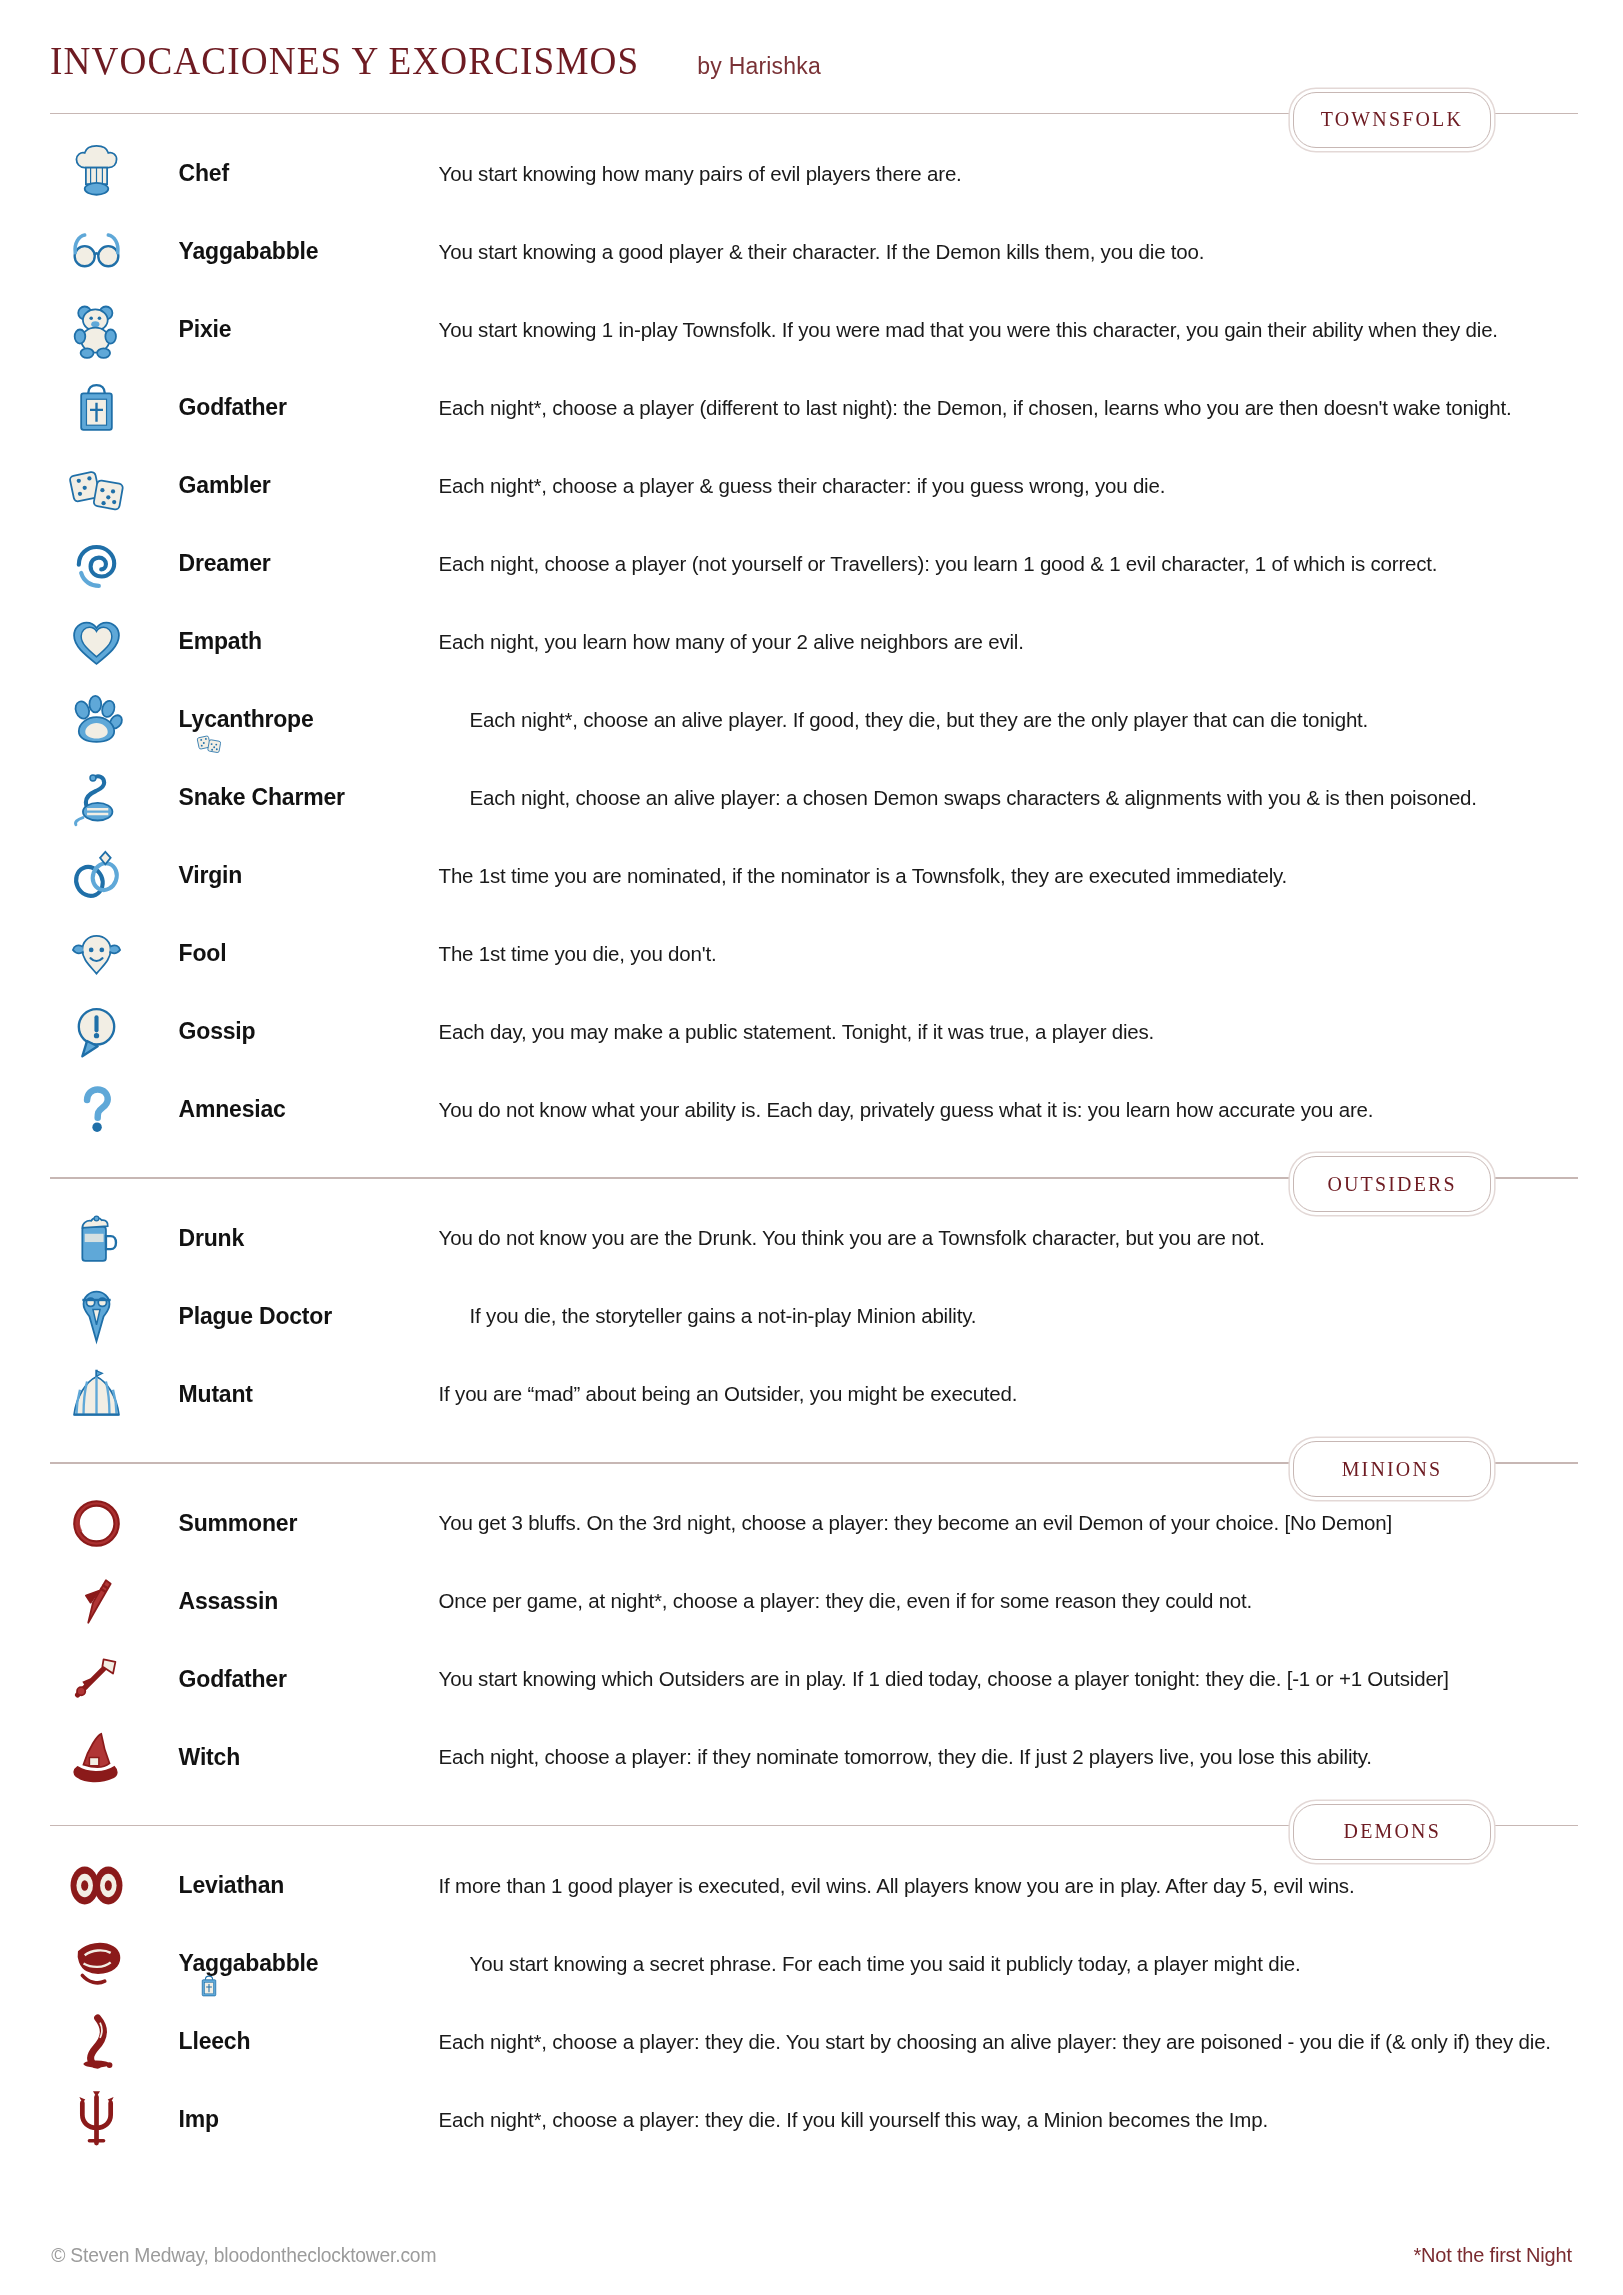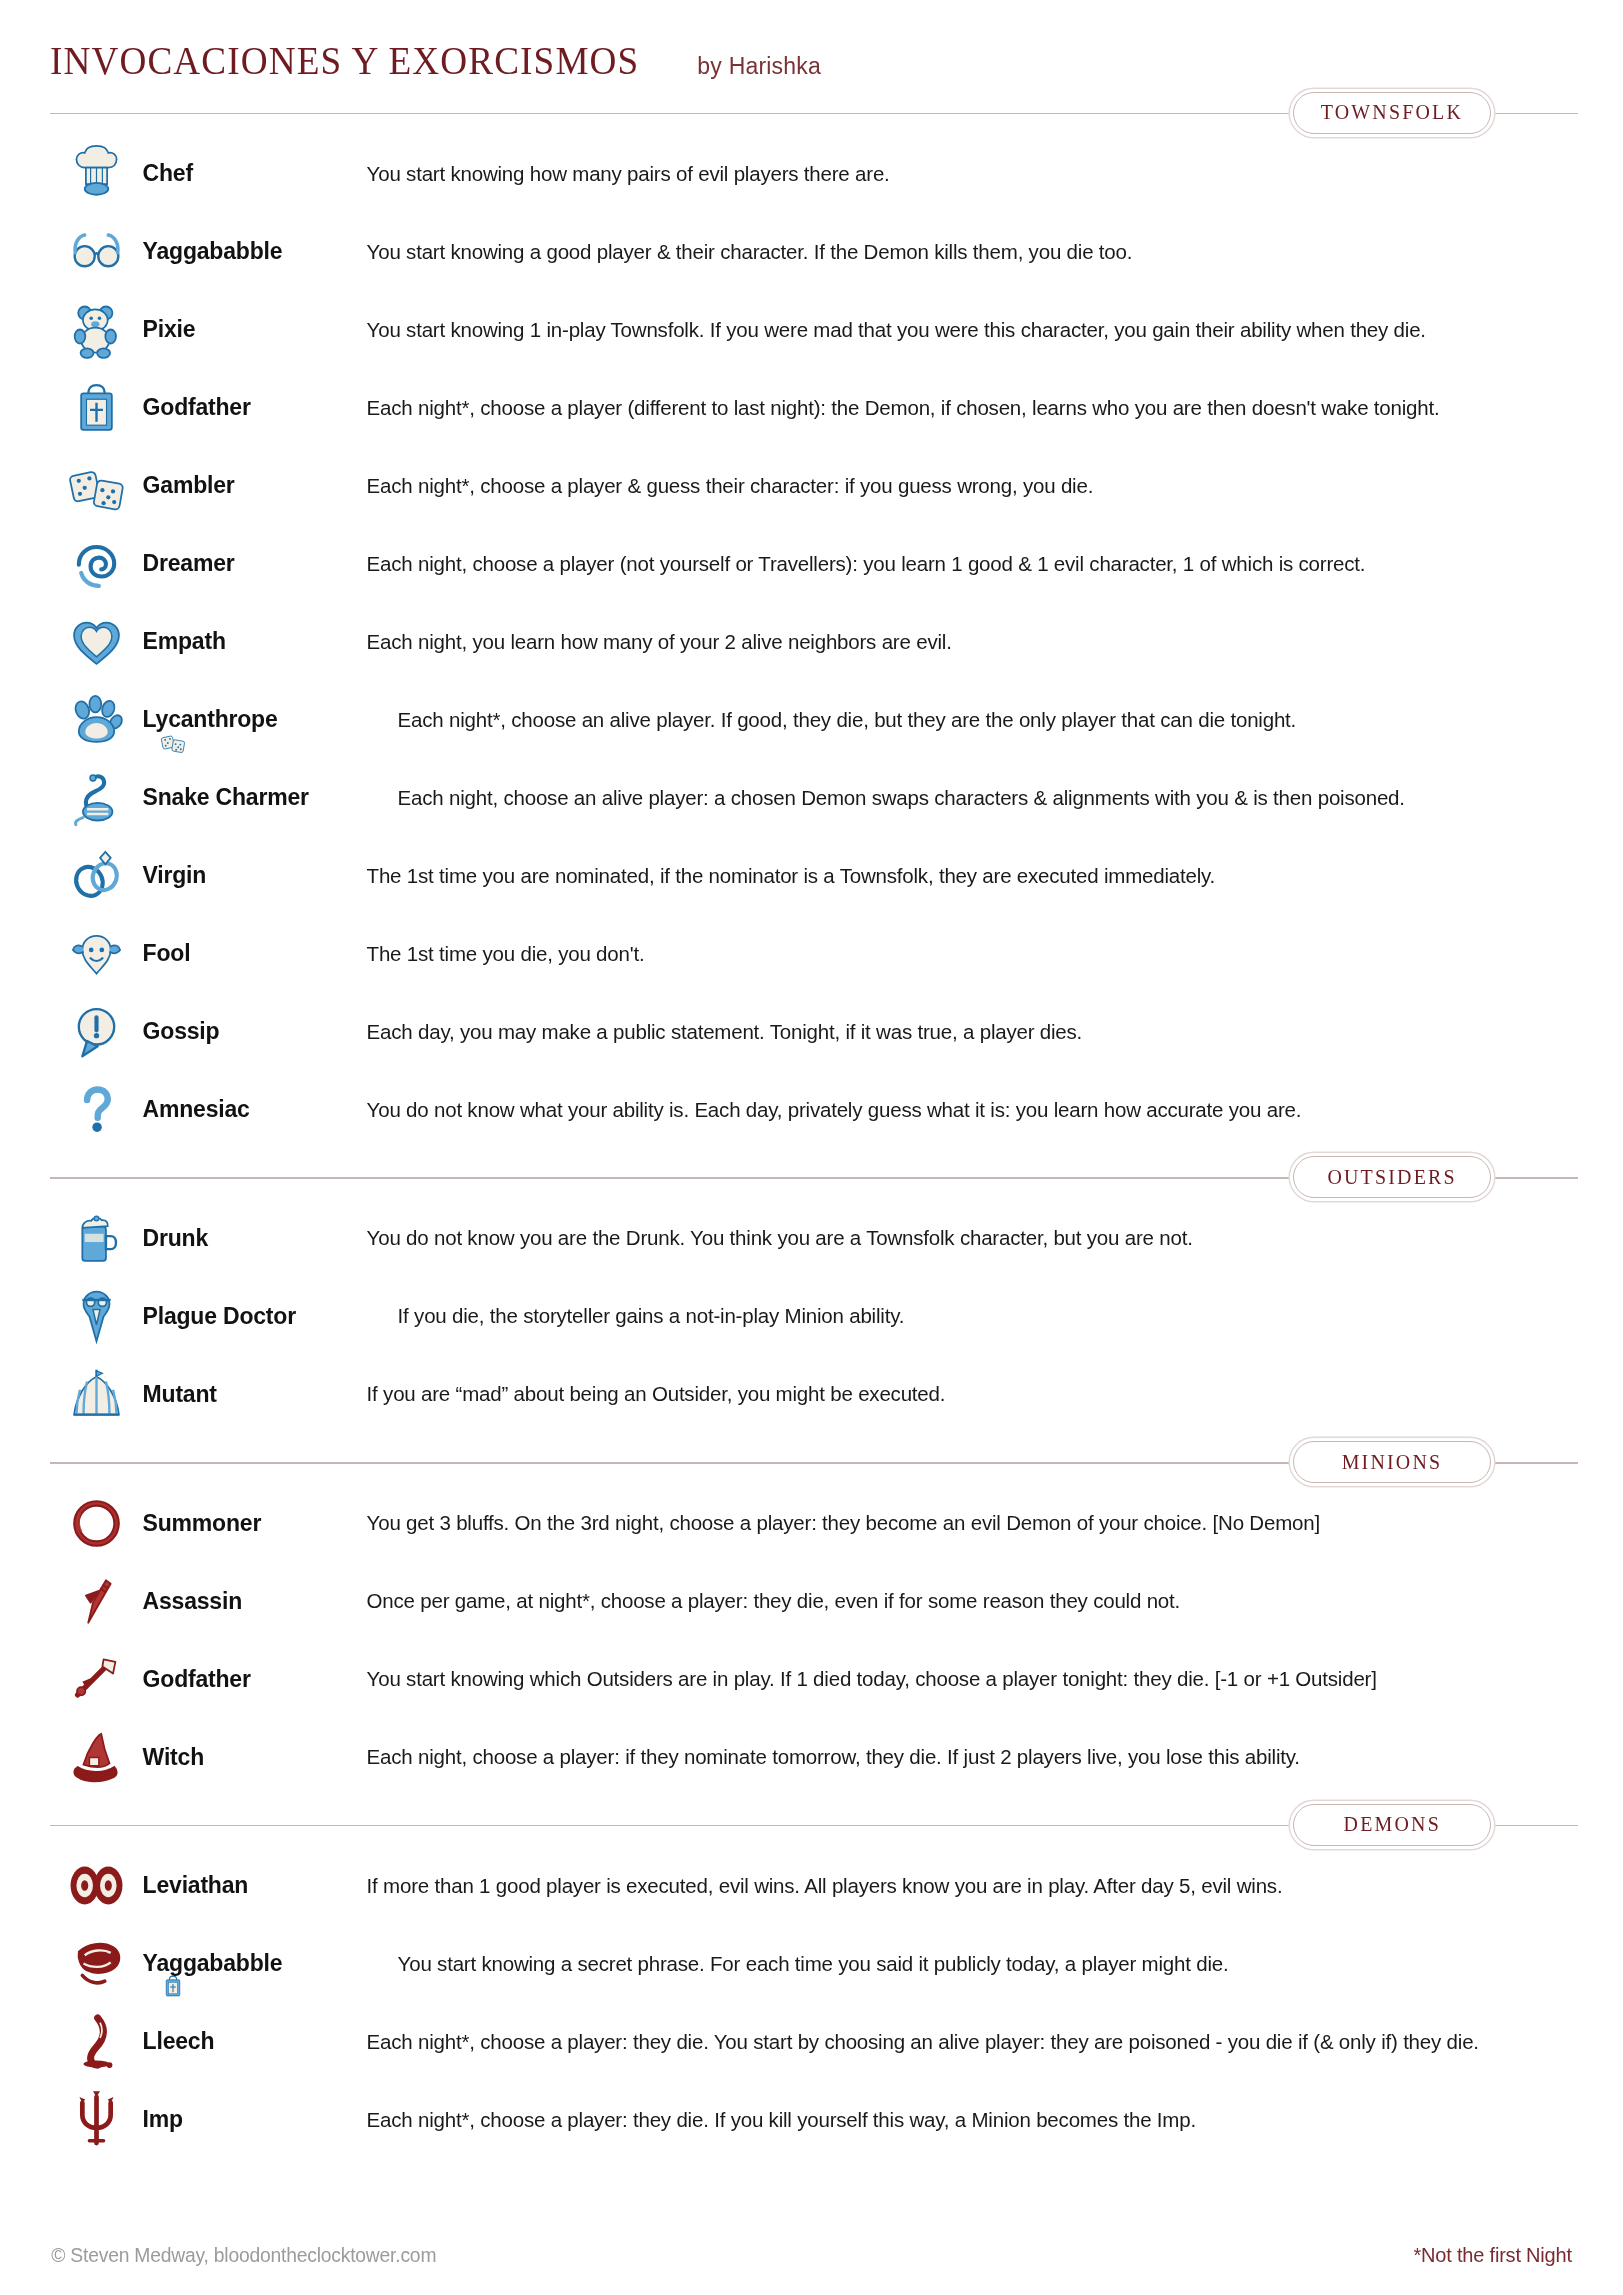--- a/index.html
+++ b/index.html
@@ -48,21 +48,21 @@
   }
   .divider .rule {
     position: absolute;
     left: 4.6px; right: 0; top: 21px;
     height: 1.5px;
     background: #C7B7B4;
   }
   .divider .pill {
     position: absolute;
     right: 87px; top: 0;
-    height: 42px;
+    height: 56px;
     min-width: 198px;
     padding: 0 23px;
     display: flex; align-items: center; justify-content: center;
     background: #ffffff;
     border: 1.5px solid #C7B7B4;
     border-radius: 23px;
     box-shadow: 0 0 0 3.1px #ffffff, 0 0 0 4.6px #E3D8D6;
   }
   .divider .pill-label {
     font-family: "Liberation Serif", serif;
@@ -73,20 +73,21 @@
     transform: scaleX(0.95);
   }
 
   
   .team { padding-left: 4.6px; }
   .row {
     position: relative;
     display: flex;
     align-items: center;
     height: 78px;
+    gap: 36px;
   }
   .row .icon-cell {
     width: 93px;
     min-width: 93px;
     height: 78px;
     display: flex;
     align-items: center;
     justify-content: center;
     position: relative;
   }

